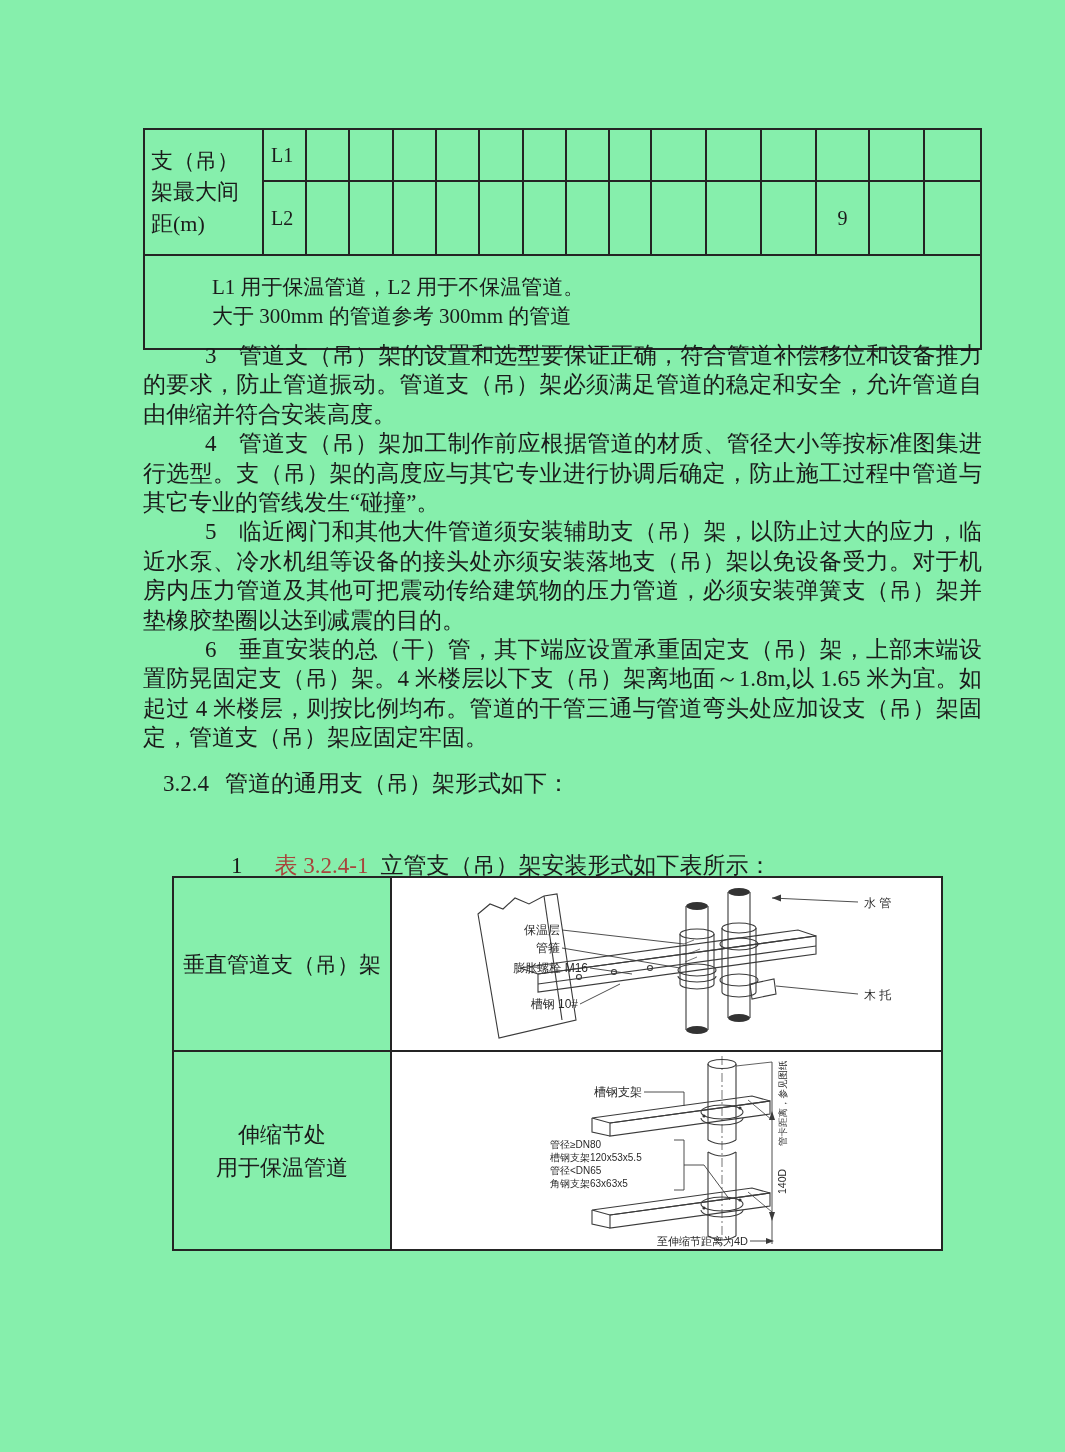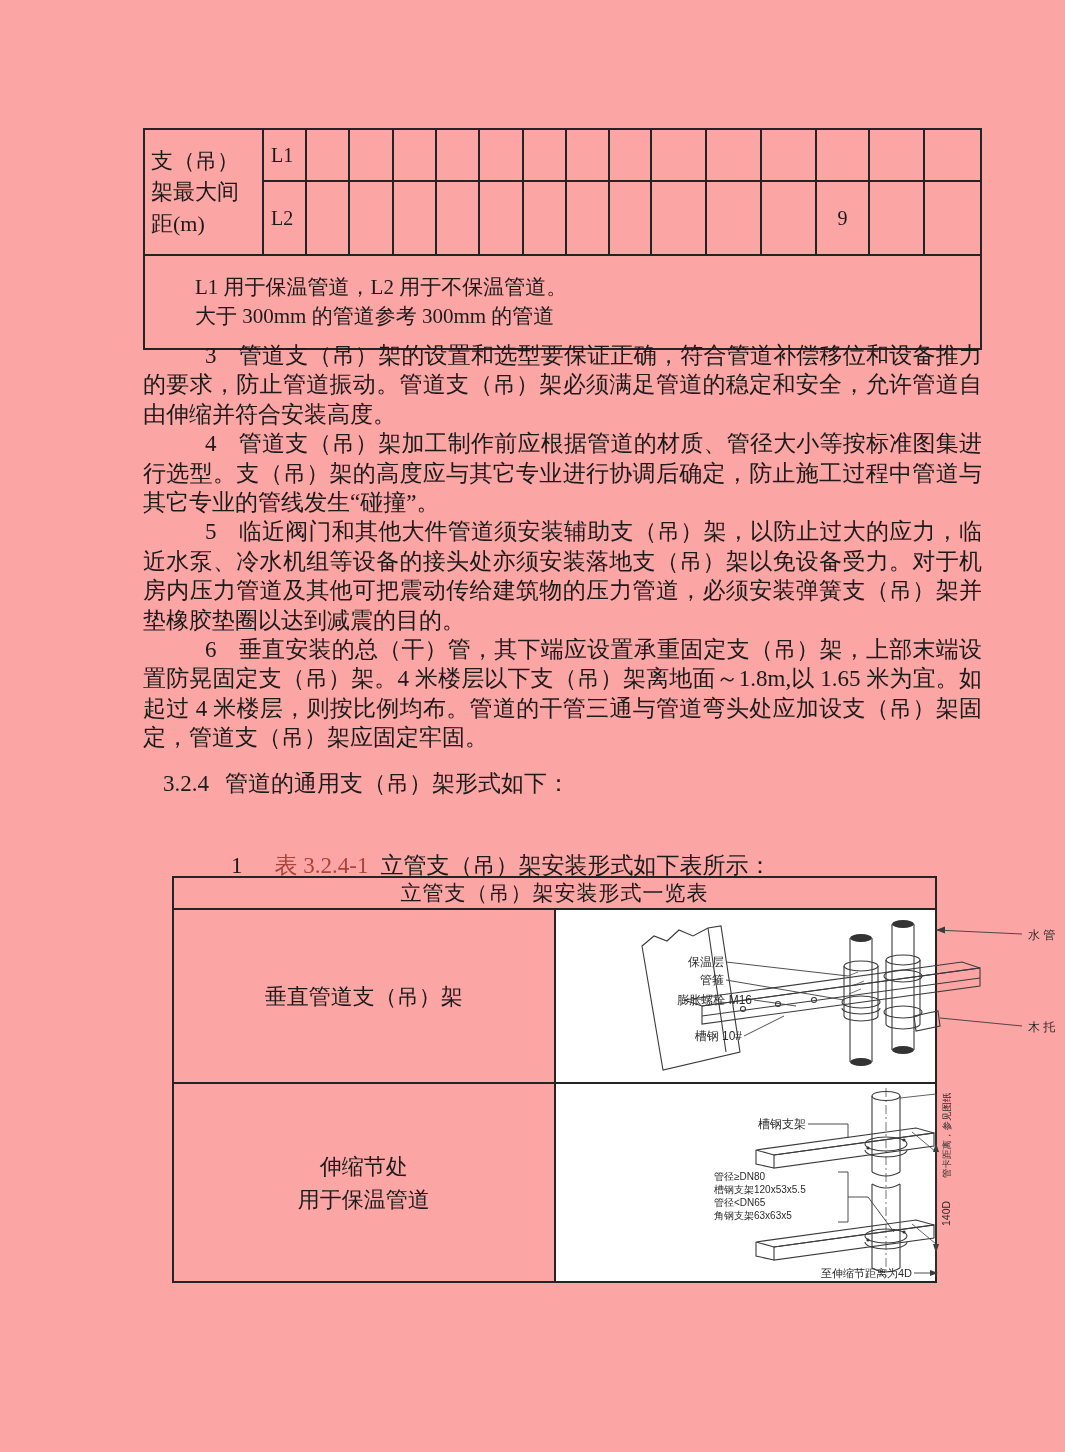--- a/index.html
+++ b/index.html
@@ -1,32 +1,32 @@
 <!DOCTYPE html>
 <html><head>
 <meta charset="utf-8">
 <style>
   html,body{margin:0;padding:0;}
   body{
     width:1065px;height:1452px;background:#ffffff;position:relative;
     font-family:"Liberation Serif","DejaVu Serif",serif;color:#1b1b1b;
     -webkit-font-smoothing:antialiased;
   }
-  .page{position:relative;width:1065px;height:1452px;overflow:hidden;background:#fca5a5;}
+  .page{position:relative;width:1065px;height:1452px;overflow:hidden;background:#86efac;}
 
   
   .spacing-wrap{position:absolute;left:143px;top:128px;}
   table.spacing{border-collapse:collapse;table-layout:fixed;width:837px;}
   table.spacing td{border:2px solid #242424;font-size:20px;vertical-align:middle;overflow:hidden;}
   table.spacing td.hdr{font-size:22px;line-height:1.42;padding:2px 6px;text-align:left;}
   table.spacing td.lab{padding-left:7px;text-align:left;font-size:20px;}
   table.spacing td.val{text-align:center;font-size:20px;}
   table.spacing tr.r1 td{height:48px;}
   table.spacing tr.r2 td{height:70px;}
-  table.spacing td.note{height:76px;padding:8px 10px 8px 50px;font-size:21px;line-height:1.38;text-align:left;}
+  table.spacing td.note{height:76px;padding:8px 10px 8px 67px;font-size:21px;line-height:1.38;text-align:left;}
 
   
   .bodytext{position:absolute;left:143px;top:341px;width:839px;}
   .bodytext p{margin:0;font-size:23px;line-height:29.4px;text-align:justify;text-indent:62px;}
   .bodytext p .pnum{margin-right:22px;}
   .sec-heading{margin-top:16px;font-size:23px;line-height:30px;text-indent:20px;}
   .sec-heading .snum{margin-right:16px;}
   .tbl-caption{margin-top:52px;font-size:23px;line-height:30px;padding-left:88px;}
   .tbl-caption .cidx{margin-right:32px;}
   .tbl-caption .cref{color:#a8443c;margin-right:12px;}
@@ -133,23 +133,20 @@
     </div>
 
     <div class="tbl-caption">
       <span class="cidx">1</span><span class="cref">表 3.2.4-1</span><span>立管支（吊）架安装形式如下表所示：</span>
     </div>
   </div>
 
   <div class="form-wrap">
     <table class="form">
       <tbody>
-          <tr>
-        <td class="ftitle" colspan="2">立管支（吊）架安装形式一览表</td>
-      </tr>
 
       <tr class="fr1">
         <td class="flabel">垂直管道支（吊）架</td>
         <td class="fdiag">
 
           <svg width="545" height="168" viewBox="0 0 545 168">
             <g stroke="#3b3b3b" stroke-width="1.1" fill="none">
 
               <path d="M86,34 L98,24 L111,29 L123,18 L137,24 L152,16 L165,14 L184,140 L107,158 Z"></path>
               <path d="M152,16 L170,140"></path>

